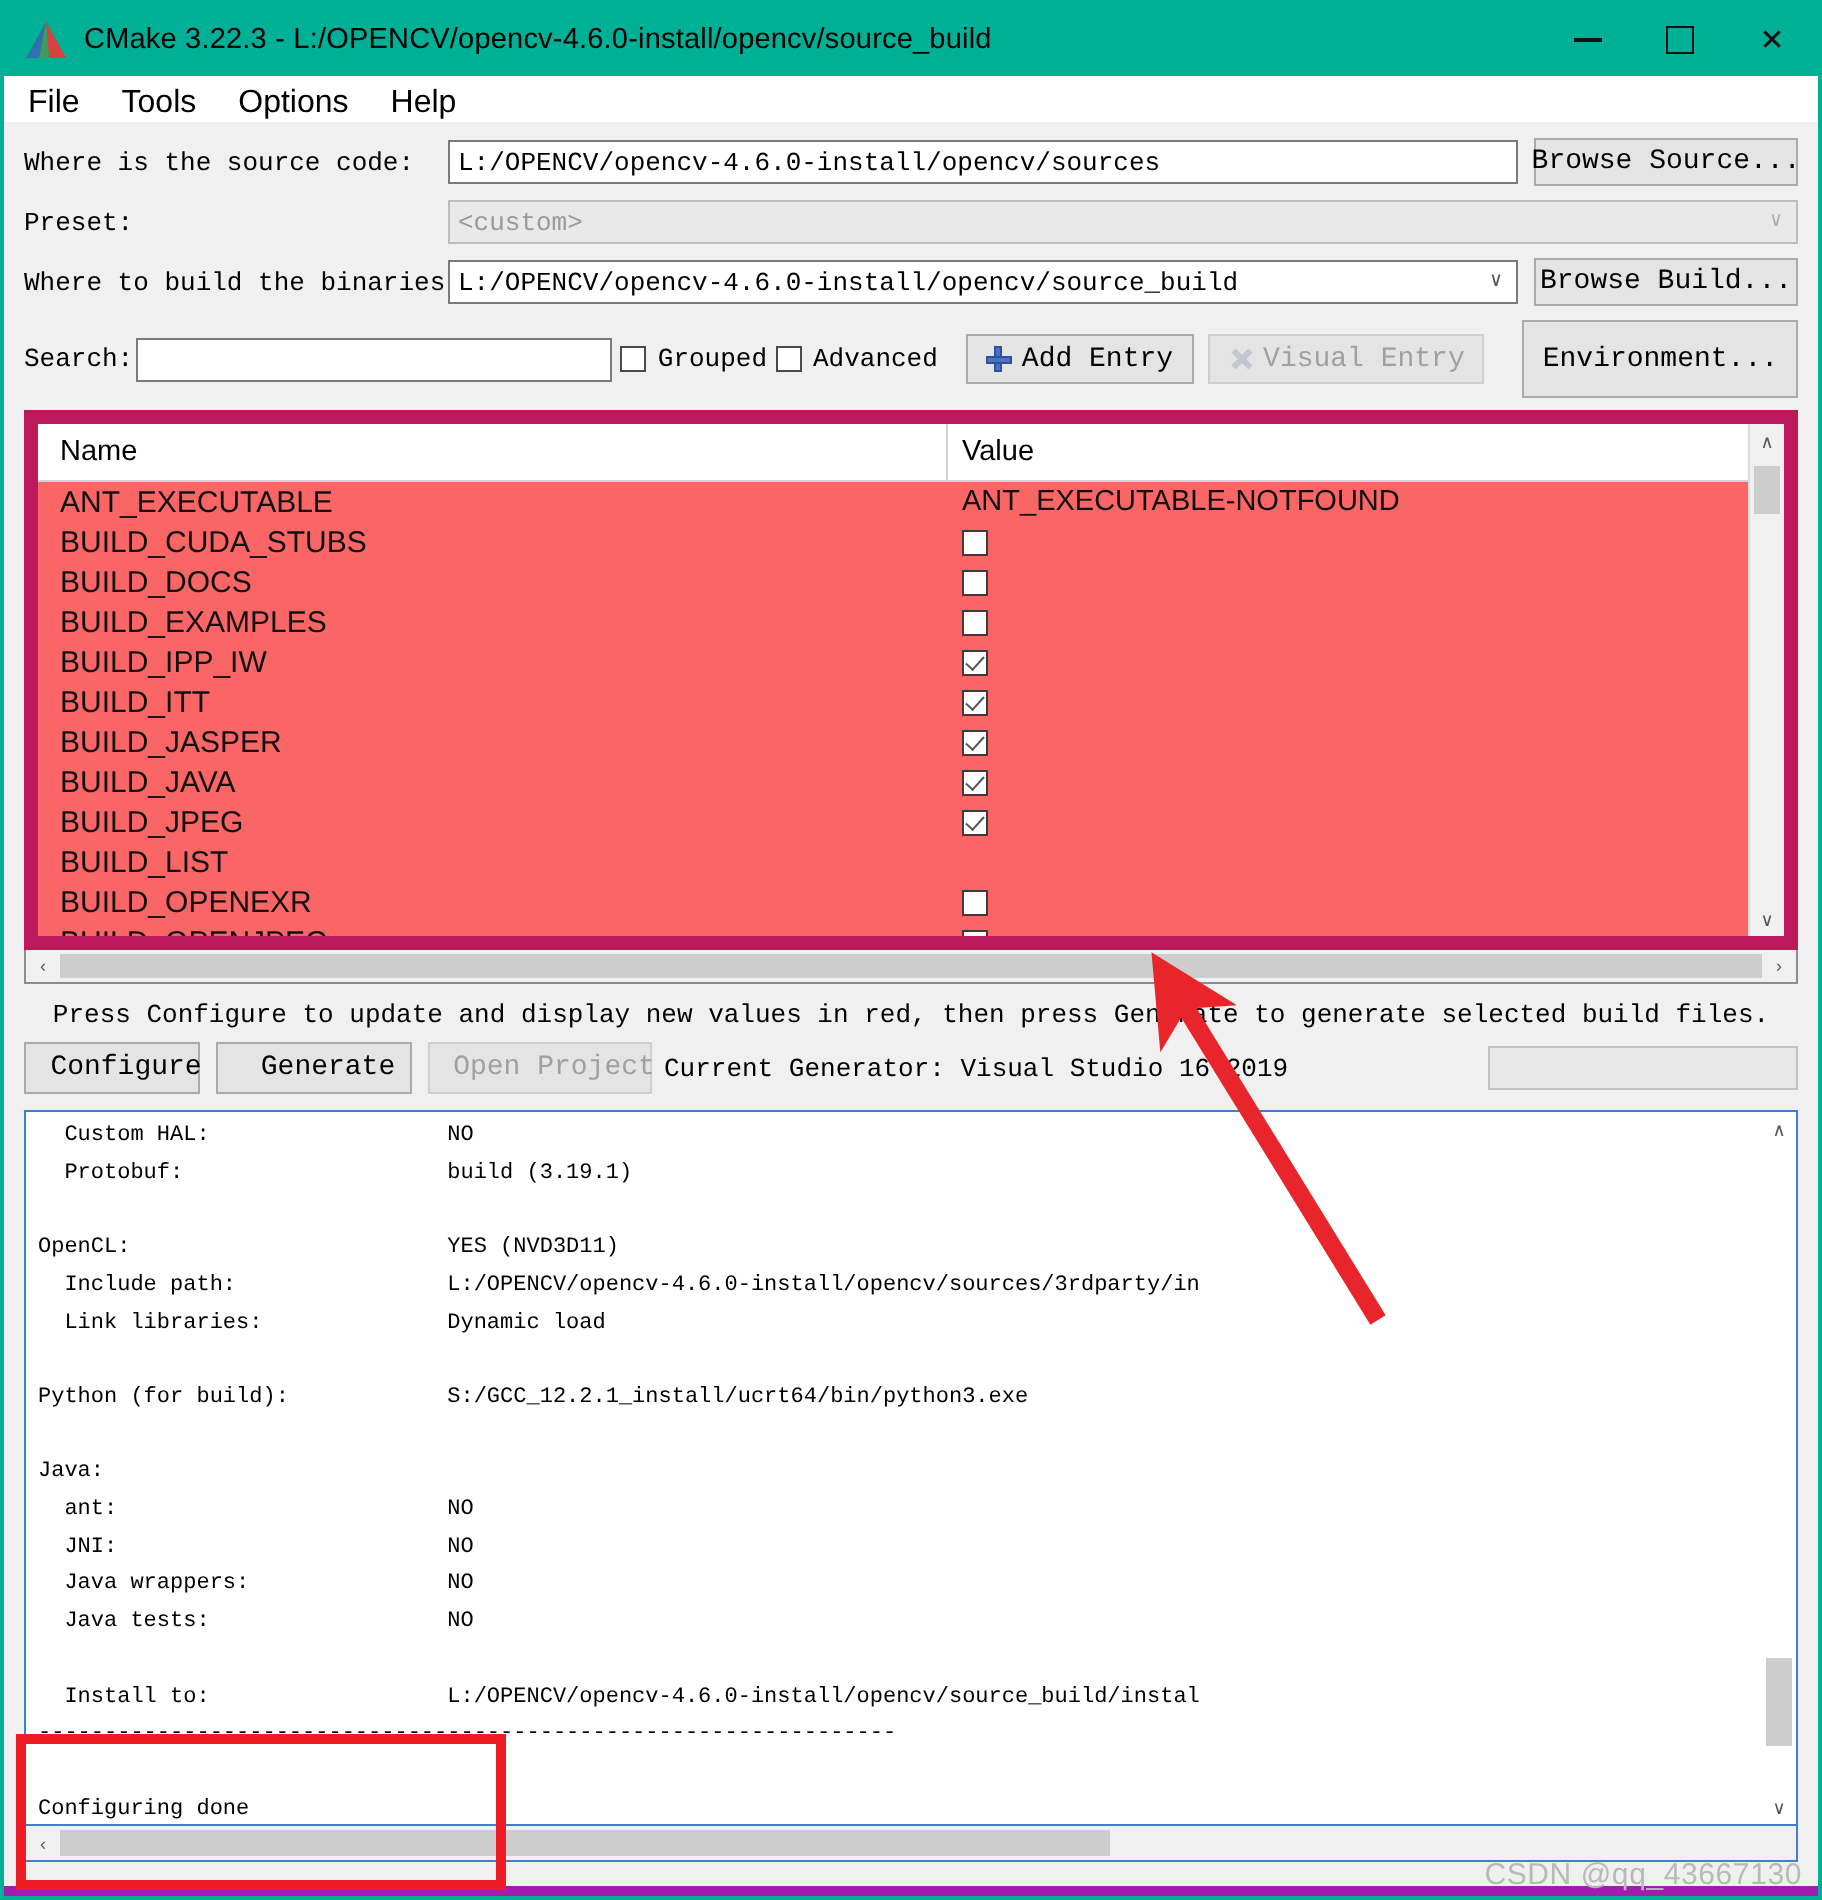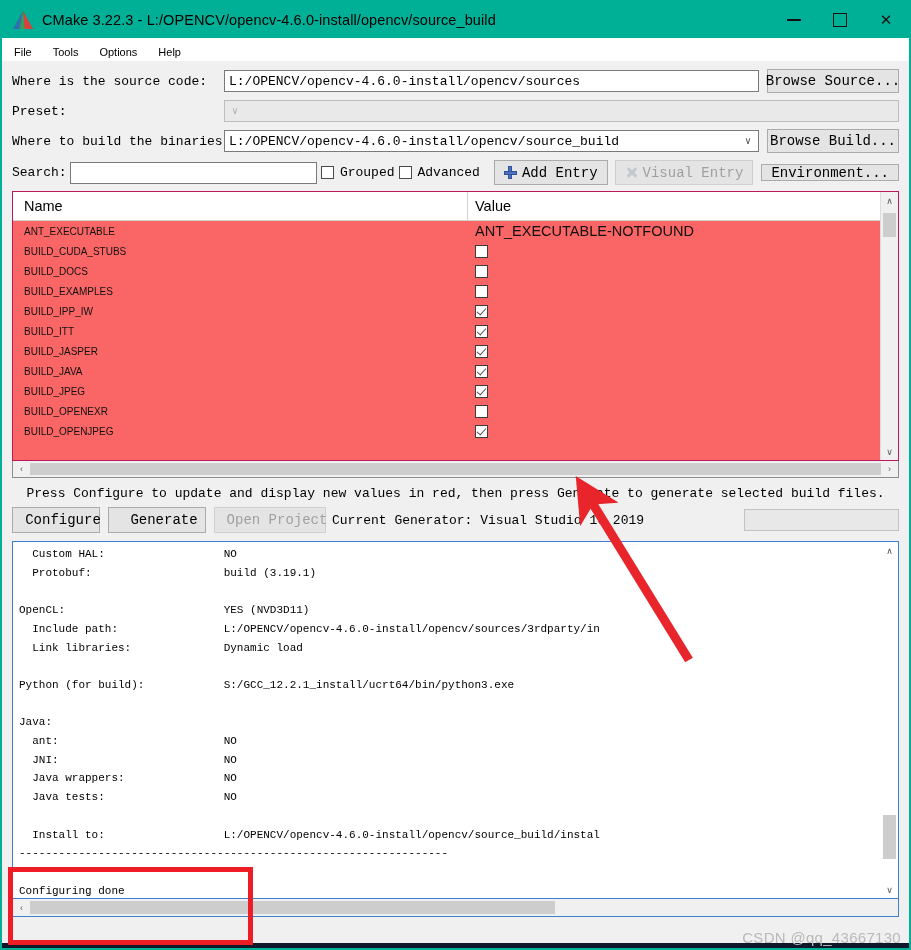--- a/index.html
+++ b/index.html
@@ -5,21 +5,21 @@
   html, body {
     margin: 0; padding: 0;
     width: 911px; height: 950px;
     overflow: hidden;
     background: #ffffff;
     font-family: "Liberation Sans", sans-serif;
   }
   #app {
     position: relative;
     width: 911px; height: 950px;
-    background: #0f172a;
+    background: #a21caf;
     box-sizing: border-box;
     border: 2px solid #00b096;
     overflow: hidden;
     text-decoration: underline;
   }
 
   
   .titlebar {
     position: absolute; left: 0; top: 0;
     width: 907px; height: 36px;
@@ -45,21 +45,21 @@
 
   
   .menubar {
     position: absolute; left: 0; top: 36px;
     width: 907px; height: 28px;
     background: #ffffff;
     display: flex; align-items: center;
     border-bottom: 1px solid #ffffff;
   }
   .menu-item {
-    font-size: 11px; color: #000;
+    font-size: 16px; color: #000;
     padding: 2px 9px; margin-left: 3px;
   }
 
   
   .body-area {
     position: absolute; left: 0; top: 59px;
     width: 907px; height: 882px;
     background: #f0f0f0;
   }
 
@@ -151,21 +151,21 @@
     content: ""; position: absolute; left: 1px; top: 5px;
     width: 12px; height: 3px; background: #9aa4b8;
   }
   .x-icon::before { transform: rotate(45deg); }
   .x-icon::after  { transform: rotate(-45deg); }
 
   
   .cache-outer {
     margin: 2px 10px 0 10px;
     height: 270px;
-    border: 1px solid #be185d;
+    border: 7px solid #be185d;
     background: #fff;
     display: flex; box-sizing: border-box;
     position: relative;
   }
   .cache-main { flex: 1; display: flex; flex-direction: column; min-width: 0; }
   .cache-header {
     display: flex; height: 28px; background: #fff;
     border-bottom: 1px solid #d2d2d2; flex: 0 0 auto;
   }
   .ch-name {
@@ -173,21 +173,21 @@
     display: flex; align-items: center; padding-left: 11px;
     box-sizing: border-box; border-right: 1px solid #d2d2d2;
   }
   .ch-value {
     flex: 1; font-size: 14.5px; color: #000;
     display: flex; align-items: center; padding-left: 7px;
   }
   .cache-rows { flex: 1; background: #fa6565; overflow: hidden; }
   .crow { display: flex; height: 20px; align-items: center; }
   .cr-name {
-    width: 455px; font-size: 10px; color: #111;
+    width: 455px; font-size: 15px; color: #111;
     padding-left: 11px; box-sizing: border-box;
     white-space: nowrap; overflow: hidden;
   }
   .cr-value {
     flex: 1; font-size: 14.5px; color: #111;
     padding-left: 7px; display: flex; align-items: center;
     white-space: nowrap; overflow: hidden;
   }
   .vcbx {
     width: 13px; height: 13px; background: #fff;
@@ -342,20 +342,21 @@
 
       <div class="frow">
         <div class="flabel lbl-src">Where is the source code:</div>
         <div class="tinput">L:/OPENCV/opencv-4.6.0-install/opencv/sources</div>
         <div class="btn browse">Browse Source...</div>
       </div>
 
       <div class="frow">
         <div class="flabel lbl-preset">Preset:</div>
         <div class="combo disabled">
+          <div class="cval">&lt;custom&gt;</div>
           <div class="carrow">∨</div>
         </div>
       </div>
 
       <div class="frow">
         <div class="flabel lbl-bin">Where to build the binaries:</div>
         <div class="combo">
           <div class="cval">L:/OPENCV/opencv-4.6.0-install/opencv/source_build</div>
           <div class="carrow">∨</div>
         </div>
@@ -379,21 +380,21 @@
         <div class="btn" style="margin-left:14px;height:25px;padding:4px 9px;">
           <span class="plus-icon"></span>
           <span>Add Entry</span>
         </div>
 
         <div class="btn disabled" style="margin-left:7px;height:25px;padding:0 9px;">
           <span class="x-icon"></span>
           <span>Visual Entry</span>
         </div>
 
-        <div class="btn" style="margin-left:8px;height:17px;padding:0 9px;">Environment...</div>
+        <div class="btn" style="margin-left:19px;height:39px;padding:0 9px;">Environment...</div>
       </div>
     </div>
 
     <div class="cache-outer">
       <div class="cache-main">
         <div class="cache-header">
           <div class="ch-name">Name</div>
           <div class="ch-value">Value</div>
         </div>
         <div class="cache-rows" id="cache-rows">
@@ -441,20 +442,24 @@
               <div class="cr-name">BUILD_JAVA</div>
               <div class="cr-value">
                 <span class="vcbx checked"></span>
               </div>
             </div>
             <div class="crow">
               <div class="cr-name">BUILD_JPEG</div>
               <div class="cr-value">
                 <span class="vcbx checked"></span>
               </div>
+            </div>
+            <div class="crow">
+              <div class="cr-name">BUILD_LIST</div>
+              <div class="cr-value"></div>
             </div>
             <div class="crow">
               <div class="cr-name">BUILD_OPENEXR</div>
               <div class="cr-value">
                 <span class="vcbx"></span>
               </div>
             </div>
             <div class="crow">
               <div class="cr-name">BUILD_OPENJPEG</div>
               <div class="cr-value">

